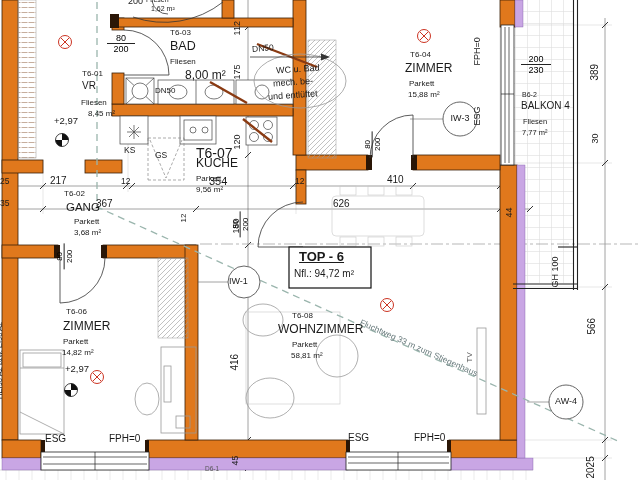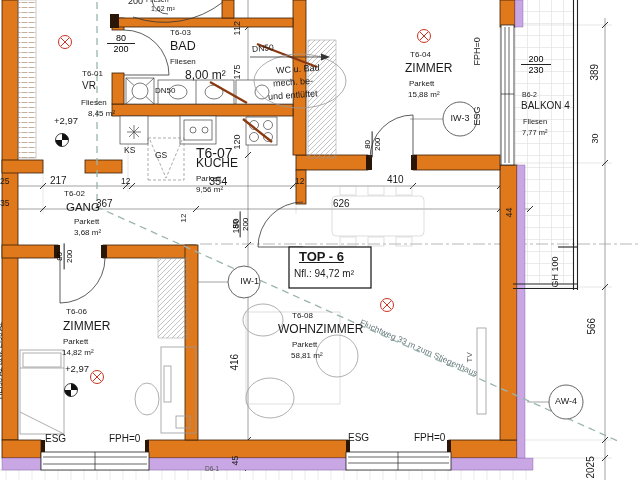--- a/index.html
+++ b/index.html
@@ -325,21 +325,21 @@
   <span class="fbot">230</span>
 </div>
 <span class="lbl" style="left:522px;top:91px;font-size:7px">B6-2</span>
 <span class="lbl" style="left:521px;top:101px;font-size:10px">BALKON 4</span>
 <span class="lbl" style="left:523px;top:118px;font-size:7.5px">Fliesen</span>
 <span class="lbl" style="left:522px;top:129px;font-size:7.5px">7,77 m²</span>
 
 <span class="lbl b" style="left:299px;top:250px;font-size:13px;text-decoration:underline">TOP - 6</span>
 <span class="lbl" style="left:294px;top:269px;font-size:10px">Nfl.: 94,72 m²</span>
 
-<span class="lbl" style="left:229px;top:277px;width:30px;text-align:right;font-size:9px">IW-1</span>
+<span class="lbl" style="left:229px;top:277px;width:30px;text-align:left;font-size:9px">IW-1</span>
 <span class="lbl" style="left:445px;top:114px;width:30px;text-align:center;font-size:9px">IW-3</span>
 <span class="lbl" style="left:551px;top:397px;width:30px;text-align:center;font-size:9px">AW-4</span>
 <span class="lbl grey" style="left:205px;top:466px;font-size:6.5px">D6-1</span>
 
 <span class="lbl" style="left:45px;top:434px;font-size:10px">ESG</span>
 <span class="lbl" style="left:109px;top:434px;font-size:10px">FPH=0</span>
 <span class="lbl" style="left:348px;top:433px;font-size:10px">ESG</span>
 <span class="lbl" style="left:414px;top:433px;font-size:10px">FPH=0</span>
 
 <span class="lbl rot" style="left:482px;top:56px;font-size:9px">FPH=0</span>

